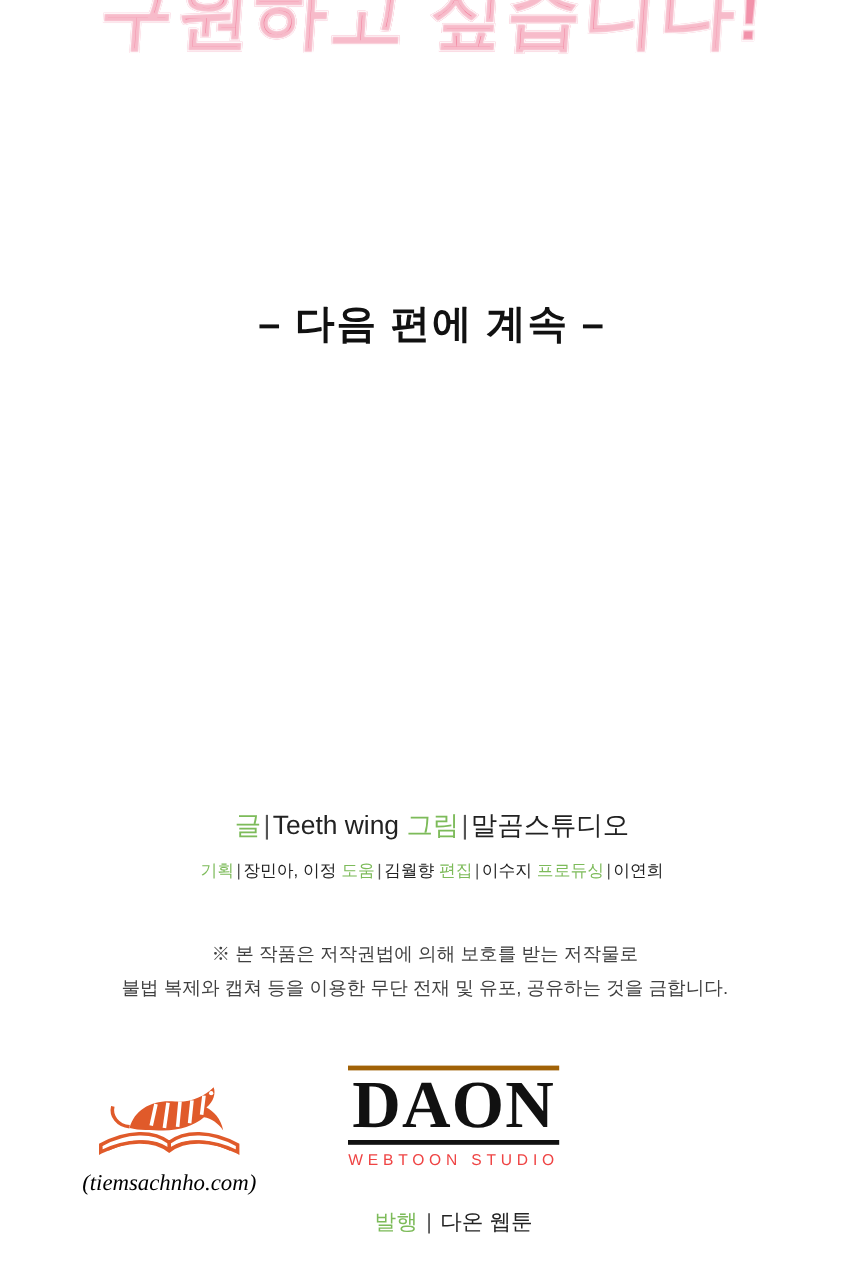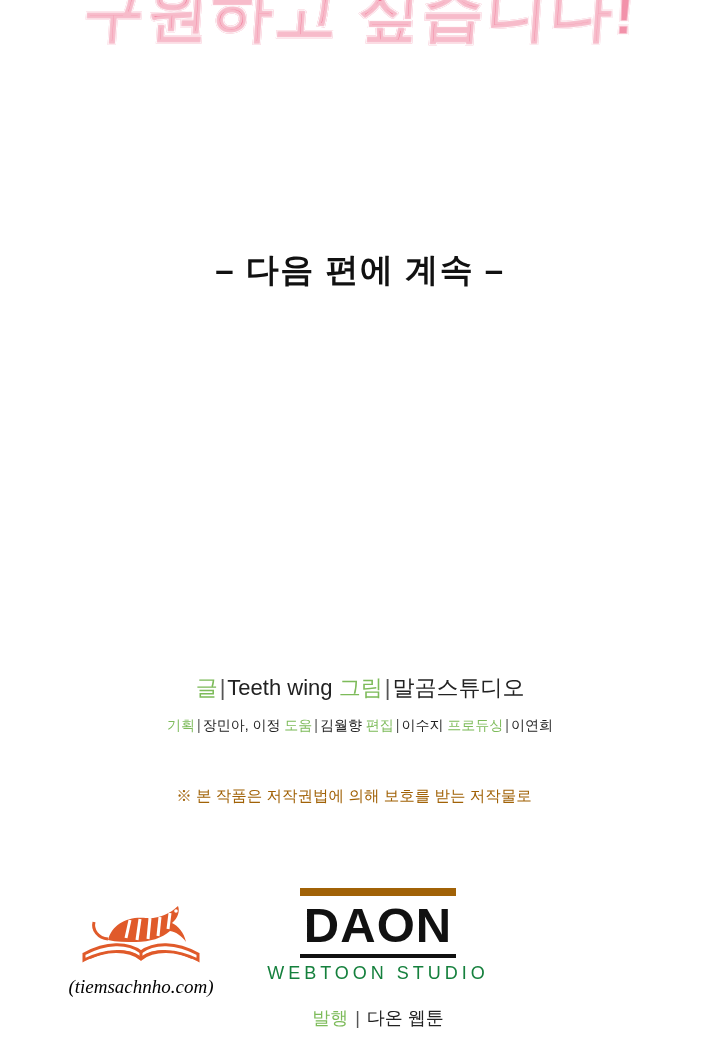--- a/index.html
+++ b/index.html
@@ -88,21 +88,21 @@
   }
 
   
   .notice {
     position: absolute;
     top: 782px;
     left: 0;
     width: 708px;
     text-align: center;
     font-size: 15.5px;
-    color: #a16207;
+    color: #404040;
     line-height: 28px;
   }
 
   
   .logo-row {
     position: absolute;
     top: 880px;
     left: 0;
     width: 720px;
     height: 175px;
@@ -140,39 +140,39 @@
 
   
   .daon-mark {
     position: absolute;
     left: 258px;
     top: 8px;
     width: 240px;
     text-align: center;
   }
   .daon-word {
-    font-family: Liberation Sans, sans-serif;
-    font-weight: bold;
-    font-size: 49px;
+    font-family: Liberation Serif, serif;
+    font-weight: bold;
+    font-size: 56px;
     letter-spacing: 1px;
     color: #111111;
     line-height: 58px;
-    border-top: 8px solid #a16207;
+    border-top: 4px solid #a16207;
     border-bottom: 4px solid #111111;
     display: inline-block;
     padding: 0 4px;
   }
   .daon-sub {
     margin-top: 5px;
-    font-size: 18px;
+    font-size: 13px;
     letter-spacing: 4px;
-    color: #15803d;
+    color: #ef4444;
   }
   .publisher-line {
-    margin-top: 22px;
+    margin-top: 32px;
     font-size: 18px;
     color: #222222;
     white-space: nowrap;
   }
   .publisher-label {
     color: #7dbb5a;
   }
 </style>
 </head>
 <body>
@@ -191,20 +191,21 @@
   <div class="credit-line-2">
     <span class="role">기획</span><span class="sep">|</span><span class="name">장민아, 이정</span>
     <span class="role">도움</span><span class="sep">|</span><span class="name">김월향</span>
     <span class="role">편집</span><span class="sep">|</span><span class="name">이수지</span>
     <span class="role">프로듀싱</span><span class="sep">|</span><span class="name">이연희</span>
   </div>
 </div>
 
 <div class="notice">
   <div>※ 본 작품은 저작권법에 의해 보호를 받는 저작물로</div>
+  <div>불법 복제와 캡쳐 등을 이용한 무단 전재 및 유포, 공유하는 것을 금합니다.</div>
 </div>
 
 <div class="logo-row">
 
   <div class="tiger-mark">
     <svg class="tiger-svg" width="150" height="95" viewBox="0 0 150 95">
 
       <path d="M18 74 C 40 62, 62 62, 75 72 C 88 62, 110 62, 132 74 L 132 80 C 110 69, 88 69, 75 79 C 62 69, 40 69, 18 80 Z" fill="none" stroke="#e05a2a" stroke-width="3"></path>
       <line x1="75" y1="72" x2="75" y2="79" stroke="#e05a2a" stroke-width="3"></line>
       <path d="M24 78 C 44 69, 62 69, 74 77" fill="none" stroke="#e05a2a" stroke-width="2"></path>

